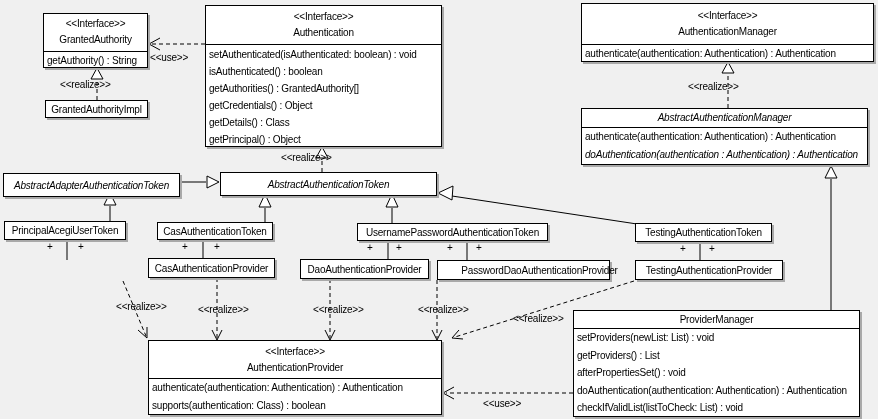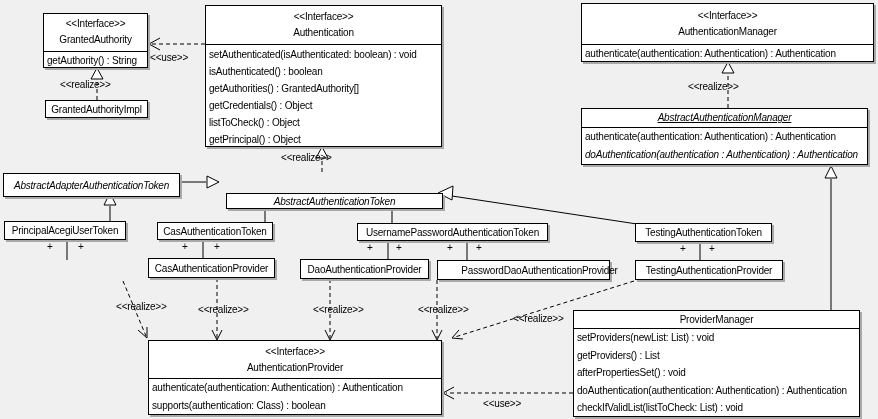--- a/index.html
+++ b/index.html
@@ -138,50 +138,50 @@
   <div class="box" style="left:205px;top:5px;width:237px;height:142px;">
     <div class="hdr" style="height:35px;padding-top:3px;">
       <div>&lt;&lt;Interface&gt;&gt;</div>
       <div>Authentication</div>
     </div>
     <div class="methods" style="padding-top:1px;">
       <div class="m">setAuthenticated(isAuthenticated: boolean) : void</div>
       <div class="m">isAuthenticated() : boolean</div>
       <div class="m">getAuthorities() : GrantedAuthority[]</div>
       <div class="m">getCredentials() : Object</div>
-      <div class="m">listToCheck() : Object</div>
+      <div class="m">getDetails() : Class</div>
       <div class="m">getPrincipal() : Object</div>
     </div>
   </div>
 
   <div class="box" style="left:581px;top:3px;width:293px;height:59px;">
     <div class="hdr" style="height:36px;padding-top:4px;">
       <div>&lt;&lt;Interface&gt;&gt;</div>
       <div>AuthenticationManager</div>
     </div>
     <div class="methods">
       <div class="m" style="line-height:18px;">authenticate(authentication: Authentication) : Authentication</div>
     </div>
   </div>
 
   <div class="box" style="left:581px;top:108px;width:287px;height:57px;">
     <div class="hdr" style="height:18px;">
-      <div class="it" style="line-height:18px;text-decoration:underline;">AbstractAuthenticationManager</div>
+      <div class="it" style="line-height:18px;">AbstractAuthenticationManager</div>
     </div>
     <div class="methods">
       <div class="m" style="line-height:18px;">authenticate(authentication: Authentication) : Authentication</div>
       <div class="m it" style="line-height:18px;">doAuthentication(authentication : Authentication) : Authentication</div>
     </div>
   </div>
 
   <div class="box simple" style="left:3px;top:173px;width:177px;height:24px;">
     <div class="nm it">AbstractAdapterAuthenticationToken</div>
   </div>
 
-  <div class="box simple" style="left:226px;top:172px;width:217px;height:16px;margin-top:21px;">
+  <div class="box simple" style="left:220px;top:172px;width:217px;height:24px;">
     <div class="nm it">AbstractAuthenticationToken</div>
   </div>
 
   <div class="box simple" style="left:4px;top:221px;width:122px;height:19px;">
     <div class="nm">PrincipalAcegiUserToken</div>
   </div>
 
   <div class="box simple" style="left:157px;top:222px;width:116px;height:18px;">
     <div class="nm">CasAuthenticationToken</div>
   </div>

